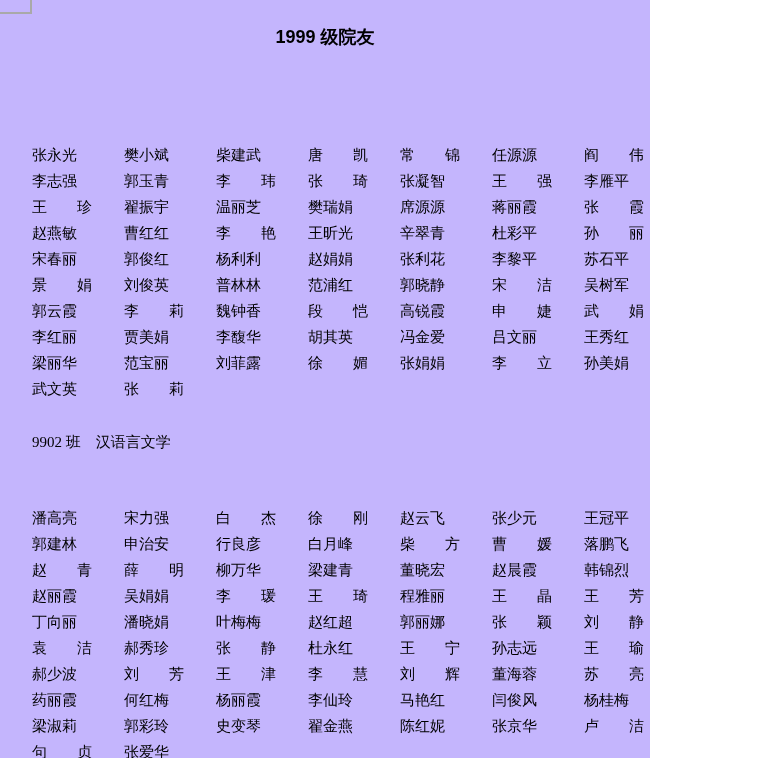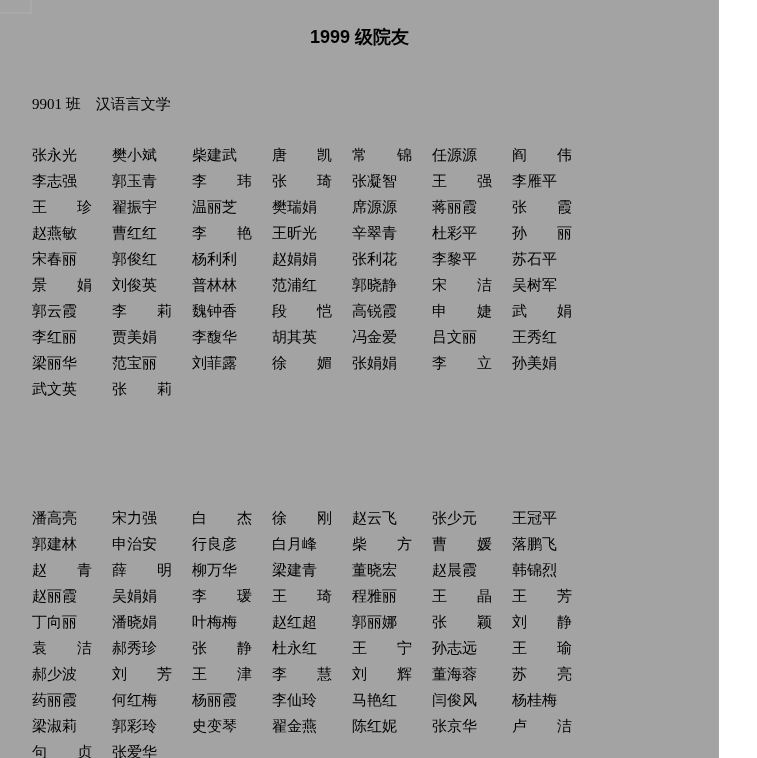--- a/index.html
+++ b/index.html
@@ -1,20 +1,20 @@
 <!DOCTYPE html>
 <html><head>
 <meta charset="utf-8">
 <style>
   html, body { margin: 0; padding: 0; background: #ffffff; }
   .page {
     position: relative;
-    width: 719px;
+    width: 650px;
     height: 758px;
-    background: #a3a3a3;
+    background: #c4b5fd;
     overflow: hidden;
     font-family: "Liberation Serif", serif;
     color: #000000;
   }
   
   .crop { position: absolute; background: #a9a9a9; }
   .crop.tl-h { left: 0;     top: 12px; width: 32px; height: 2px; }
   .crop.tl-v { left: 30px;  top: 0;    width: 2px;  height: 14px; }
   .crop.tr-h { left: 724px; top: 12px; width: 33px; height: 2px; }
   .crop.tr-v { left: 724px; top: 0;    width: 2px;  height: 14px; }
@@ -39,21 +39,21 @@
     white-space: pre;
   }
   .sec-header.s1 { top: 95px; }
   .sec-header.s2 { top: 433px; }
 
   .name-grid {
     position: absolute;
     left: 32px;
     display: grid;
     grid-template-columns: repeat(7, 60px);
-    column-gap: 20px;
+    column-gap: 32px;
     grid-auto-rows: 26px;
   }
   .name-grid.g1 { top: 142px; }
   .name-grid.g2 { top: 480px; margin-top: 25px; }
 
   .name {
     display: block;
     width: 60px;
     font-size: 15px;
     line-height: 26px;
@@ -66,21 +66,20 @@
 
 <div class="page">
 
   <div class="crop tl-h"></div>
   <div class="crop tl-v"></div>
   <div class="crop tr-h"></div>
   <div class="crop tr-v"></div>
 
   <h1 class="doc-title">1999 级院友</h1>
 
-  <div class="sec-header s1">9901 班　汉语言文学</div>
 
   <div class="name-grid g1">
       <span class="name">张永光</span>
       <span class="name">樊小斌</span>
       <span class="name">柴建武</span>
       <span class="name">唐　　凯</span>
       <span class="name">常　　锦</span>
       <span class="name">任源源</span>
       <span class="name">阎　　伟</span>
       <span class="name">李志强</span>
@@ -136,20 +135,21 @@
       <span class="name">范宝丽</span>
       <span class="name">刘菲露</span>
       <span class="name">徐　　媚</span>
       <span class="name">张娟娟</span>
       <span class="name">李　　立</span>
       <span class="name">孙美娟</span>
       <span class="name">武文英</span>
       <span class="name">张　　莉</span>
     </div>
 
+  <div class="sec-header s2">9902 班　汉语言文学</div>
 
   <div class="name-grid g2">
       <span class="name">潘高亮</span>
       <span class="name">宋力强</span>
       <span class="name">白　　杰</span>
       <span class="name">徐　　刚</span>
       <span class="name">赵云飞</span>
       <span class="name">张少元</span>
       <span class="name">王冠平</span>
       <span class="name">郭建林</span>

